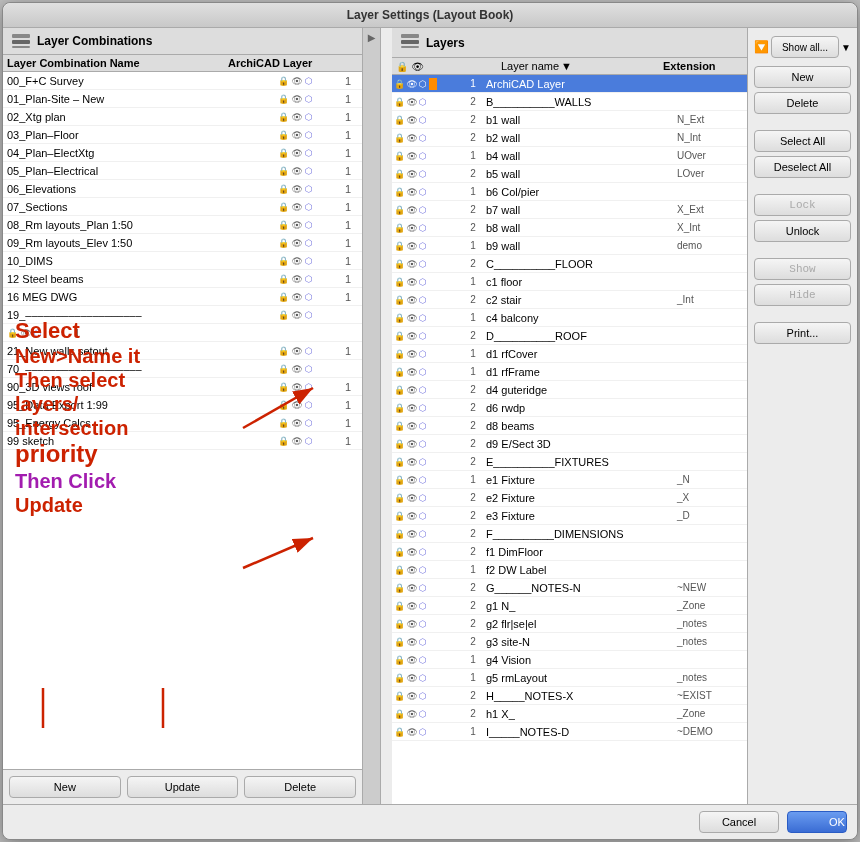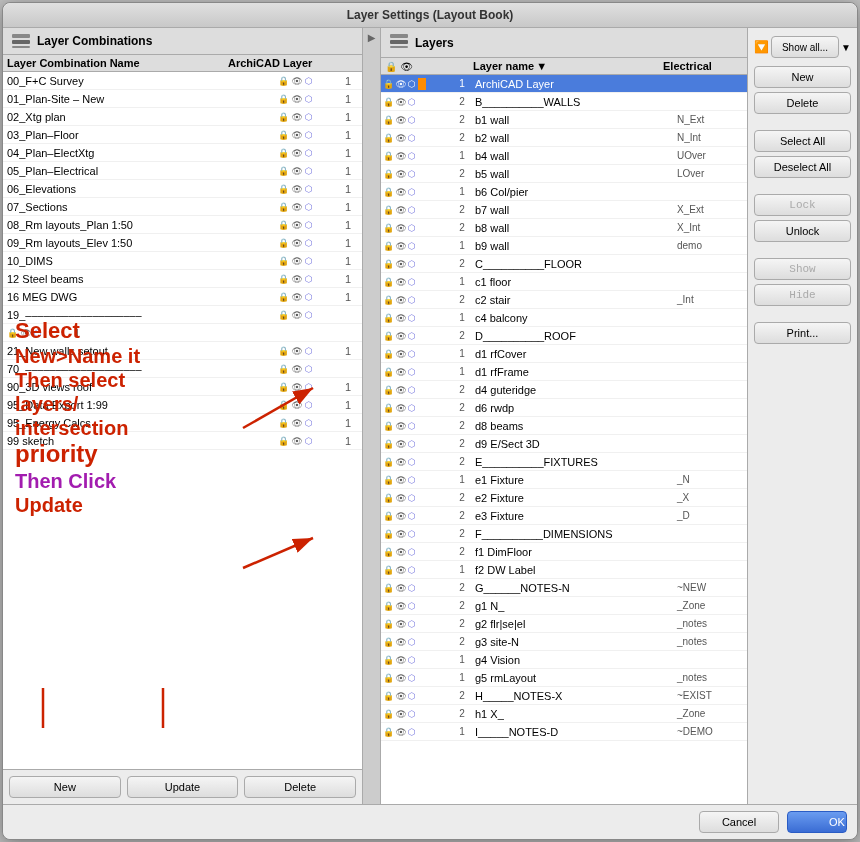--- a/index.html
+++ b/index.html
@@ -111,41 +111,42 @@
     .right-panel {
       display: flex;
       flex: 1;
       overflow: hidden;
     }
     .layers-section {
       flex: 1;
       display: flex;
       flex-direction: column;
       overflow: hidden;
+      padding-left: 11px;
     }
     .layers-header-bar {
       display: flex;
       align-items: center;
       padding: 5px 8px;
       background: #ddd;
       border-bottom: 1px solid #aaa;
       font-weight: bold;
       font-size: 12px;
       gap: 6px;
     }
     .layers-table-header {
       display: flex;
       align-items: center;
       background: #ddd;
       border-bottom: 1px solid #aaa;
       padding: 2px 0;
     }
     .col-icons-hdr { width: 70px; }
     .col-num-hdr { width: 22px; text-align: center; font-weight: bold; font-size: 10px; }
-    .col-layname-hdr { flex: 1; font-weight: bold; display: flex; align-items: flex-start; gap: 2px; }
+    .col-layname-hdr { flex: 1; font-weight: normal; display: flex; align-items: flex-start; gap: 2px; margin-left: 17px; }
     .col-ext-hdr { width: 70px; font-weight: bold; }
     .col-scroll { width: 14px; }
     .layers-list {
       flex: 1;
       overflow-y: auto;
       background: white;
     }
     .layer-row {
       display: flex;
       align-items: center;
@@ -501,21 +502,21 @@
 
         <div class="layers-table-header">
           <div class="col-icons-hdr" style="padding-left:4px;">
             <span style="font-size:10px;">🔒 👁 </span>
           </div>
           <div class="col-num-hdr"></div>
           <div class="col-layname-hdr">
             <span>Layer name</span>
             <span style="cursor:pointer;">▼</span>
           </div>
-          <div class="col-ext-hdr">Electrical</div>
+          <div class="col-ext-hdr">Extension</div>
           <div class="col-scroll"></div>
         </div>
 
         <div class="layers-list" id="layers-list">
         <div class="layer-row selected">
               <div class="col-icons">
       <span style="font-size:9px;color:white;">🔒</span>
       <span style="font-size:9px;color:white;">👁</span>
       <span style="font-size:9px;color:white;">⬡</span>
       <span style="display:inline-block;width:8px;height:12px;background:#ff8c00;margin-left:1px;"></span>

